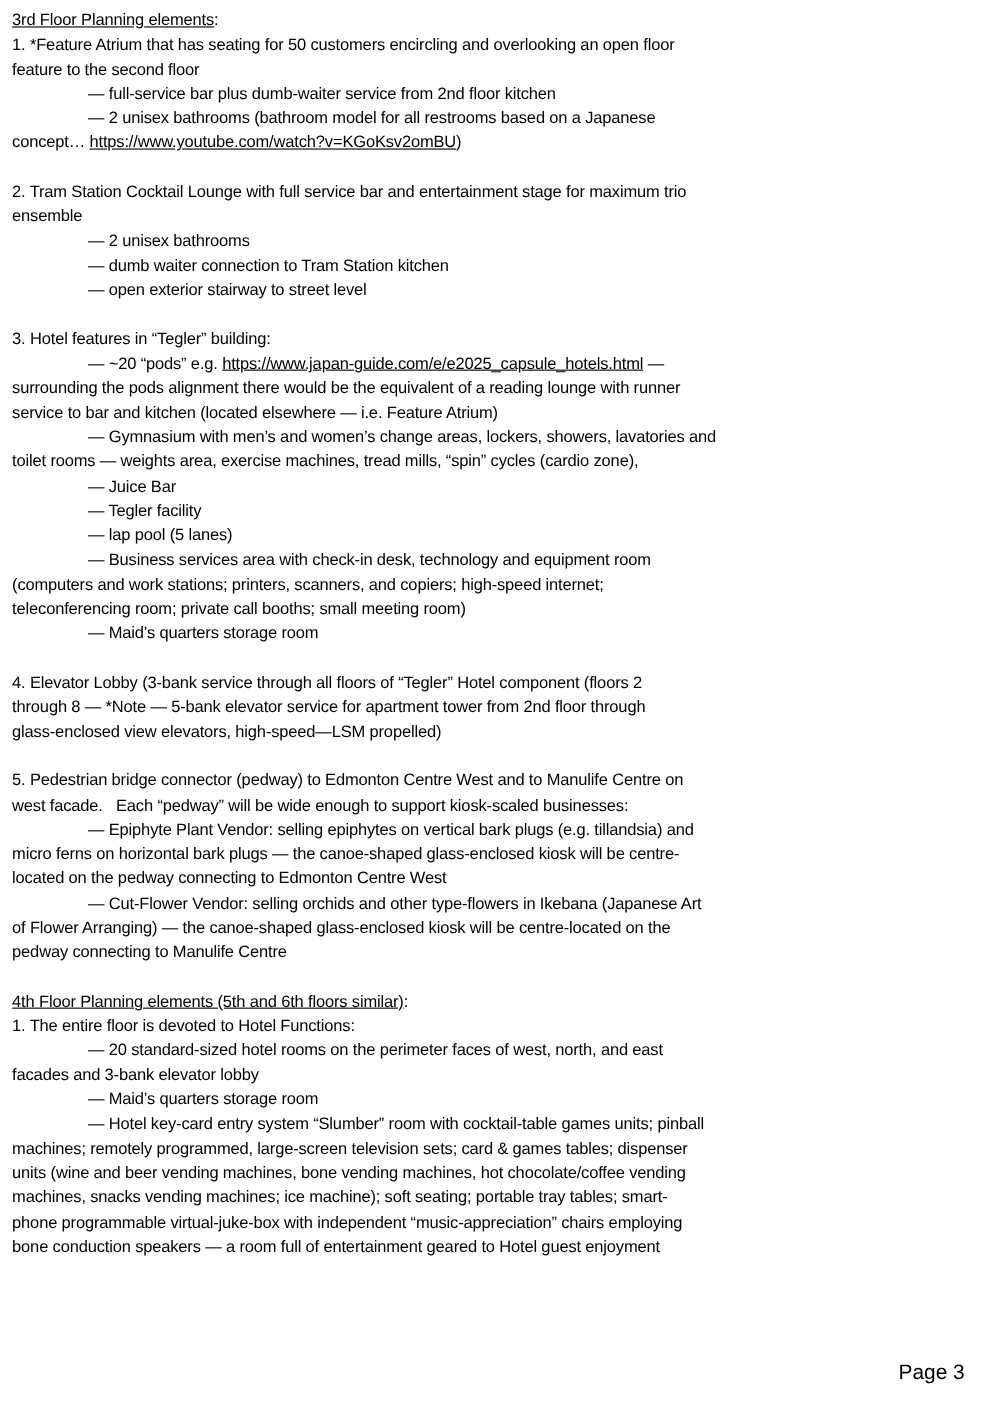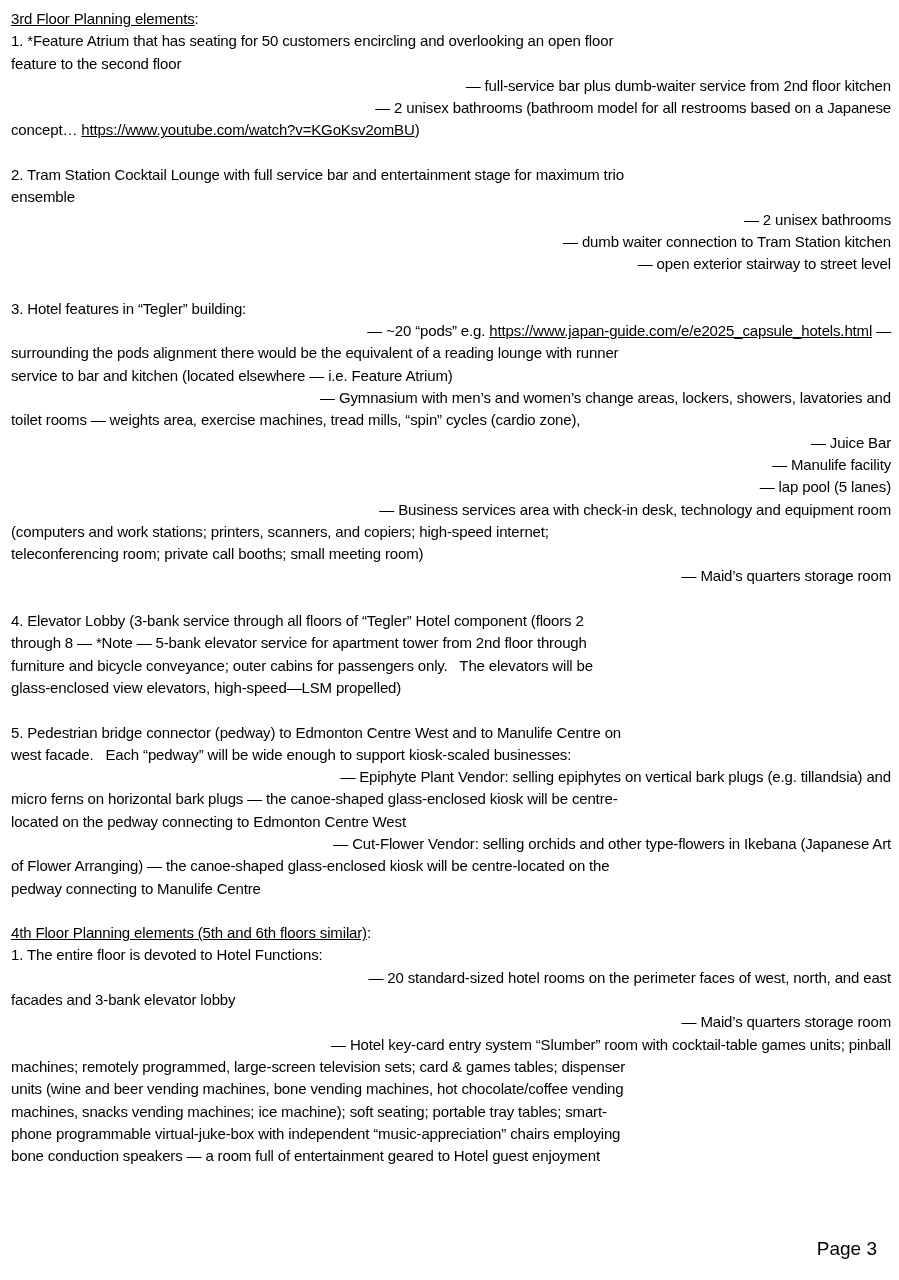--- a/index.html
+++ b/index.html
@@ -1,20 +1,20 @@
 <!DOCTYPE html>
 <html><head>
 <meta charset="utf-8">
 <style>
   html, body { margin:0; padding:0; background:#ffffff; }
   body { width:899px; height:1280px; position:relative; overflow:hidden;
          font-family:"Liberation Sans", sans-serif; color:#000; }
   #doc { position:absolute; left:11px; top:8px; width:880px; font-size:15px; line-height:22.3px; letter-spacing:-0.15px; }
   .line { white-space:pre; height:22.3px; }
-  .indent { padding-left:69px;text-align:right; }
+  .indent { padding-left:69px; }
   .blank { height:22.3px; }
   .u { text-decoration:underline; }
   a { color:#000; text-decoration:underline; }
   #page-num { position:absolute; right:22px; top:1238px; font-size:19px; }
 </style>
 </head>
 <body>
 
 <div id="doc">
     <div class="line"><span class="u">3rd Floor Planning elements</span><span>:</span></div>
@@ -30,30 +30,29 @@
     <div class="line indent">— dumb waiter connection to Tram Station kitchen</div>
     <div class="line indent">— open exterior stairway to street level</div>
     <div class="blank"></div>
     <div class="line">3. Hotel features in “Tegler” building:</div>
     <div class="line indent"><span>— ~20 “pods” e.g. </span><a>https://www.japan-guide.com/e/e2025_capsule_hotels.html</a><span> —</span></div>
     <div class="line">surrounding the pods alignment there would be the equivalent of a reading lounge with runner</div>
     <div class="line">service to bar and kitchen (located elsewhere — i.e. Feature Atrium)</div>
     <div class="line indent">— Gymnasium with men’s and women’s change areas, lockers, showers, lavatories and</div>
     <div class="line">toilet rooms — weights area, exercise machines, tread mills, “spin” cycles (cardio zone),</div>
     <div class="line indent">— Juice Bar</div>
-    <div class="line indent">— Manulife facility</div>
+    <div class="line indent">— Tegler facility</div>
     <div class="line indent">— lap pool (5 lanes)</div>
     <div class="line indent">— Business services area with check-in desk, technology and equipment room</div>
     <div class="line">(computers and work stations; printers, scanners, and copiers; high-speed internet;</div>
     <div class="line">teleconferencing room; private call booths; small meeting room)</div>
     <div class="line indent">— Maid’s quarters storage room</div>
     <div class="blank"></div>
     <div class="line">4. Elevator Lobby (3-bank service through all floors of “Tegler” Hotel component (floors 2</div>
     <div class="line">through 8 — *Note — 5-bank elevator service for apartment tower from 2nd floor through</div>
-    <div class="line">furniture and bicycle conveyance; outer cabins for passengers only.   The elevators will be</div>
     <div class="line">glass-enclosed view elevators, high-speed—LSM propelled)</div>
     <div class="blank"></div>
     <div class="line">5. Pedestrian bridge connector (pedway) to Edmonton Centre West and to Manulife Centre on</div>
     <div class="line">west facade.   Each “pedway” will be wide enough to support kiosk-scaled businesses:</div>
     <div class="line indent">— Epiphyte Plant Vendor: selling epiphytes on vertical bark plugs (e.g. tillandsia) and</div>
     <div class="line">micro ferns on horizontal bark plugs — the canoe-shaped glass-enclosed kiosk will be centre-</div>
     <div class="line">located on the pedway connecting to Edmonton Centre West</div>
     <div class="line indent">— Cut-Flower Vendor: selling orchids and other type-flowers in Ikebana (Japanese Art</div>
     <div class="line">of Flower Arranging) — the canoe-shaped glass-enclosed kiosk will be centre-located on the</div>
     <div class="line">pedway connecting to Manulife Centre</div>

